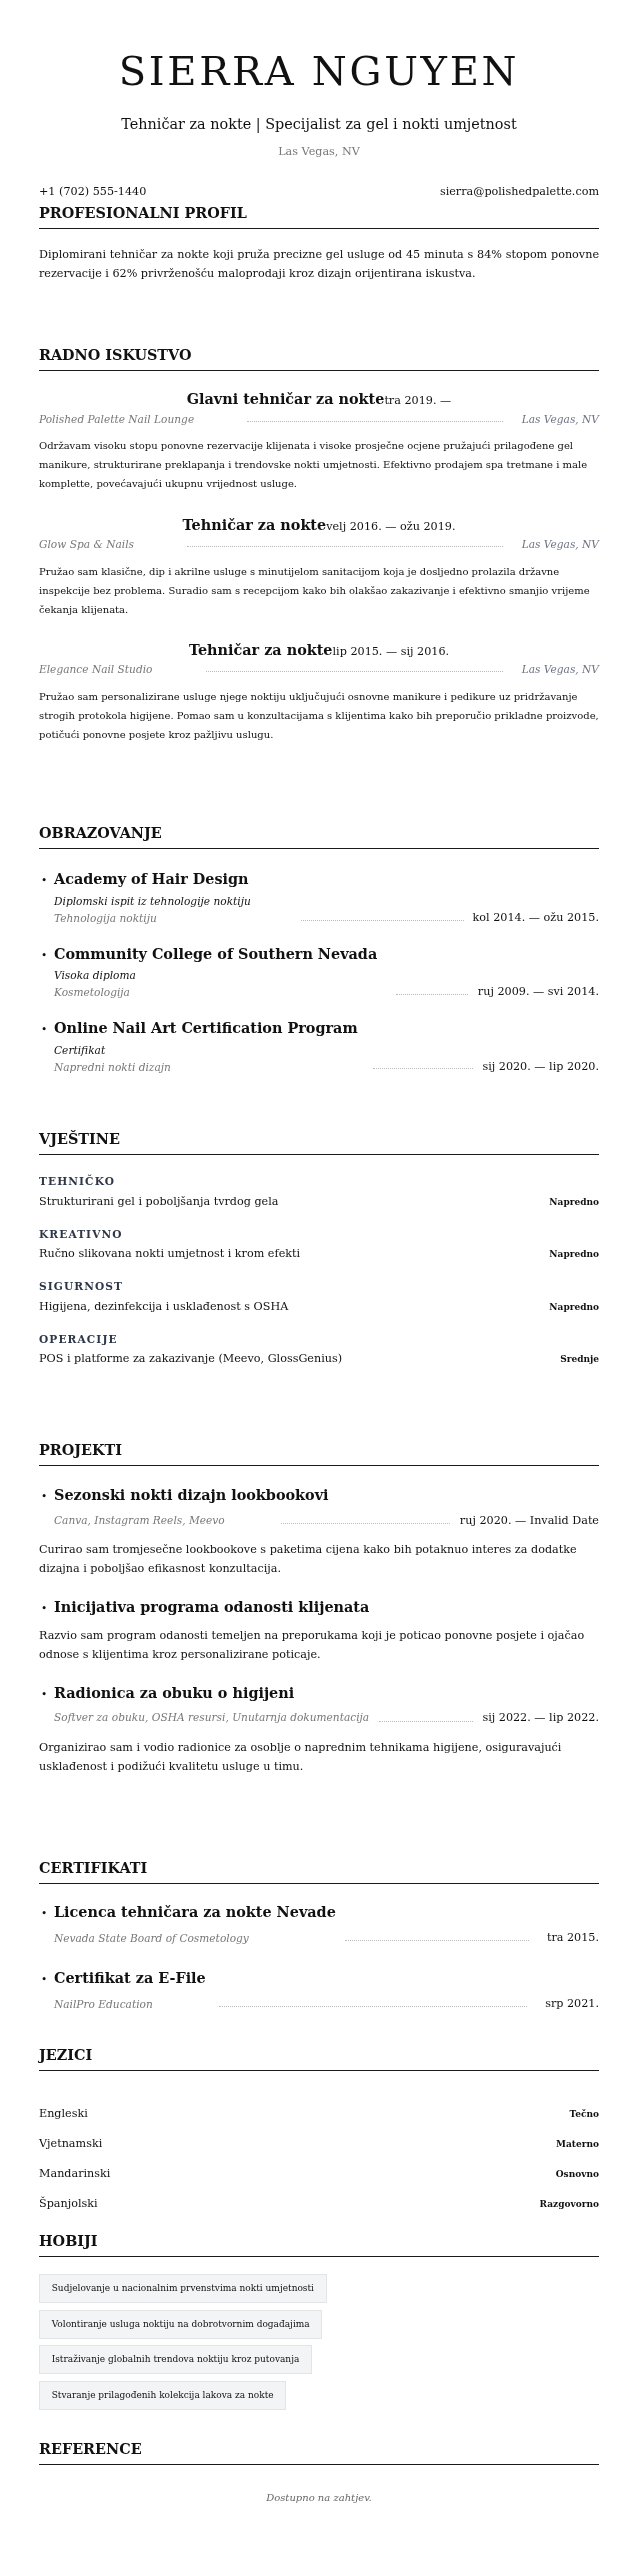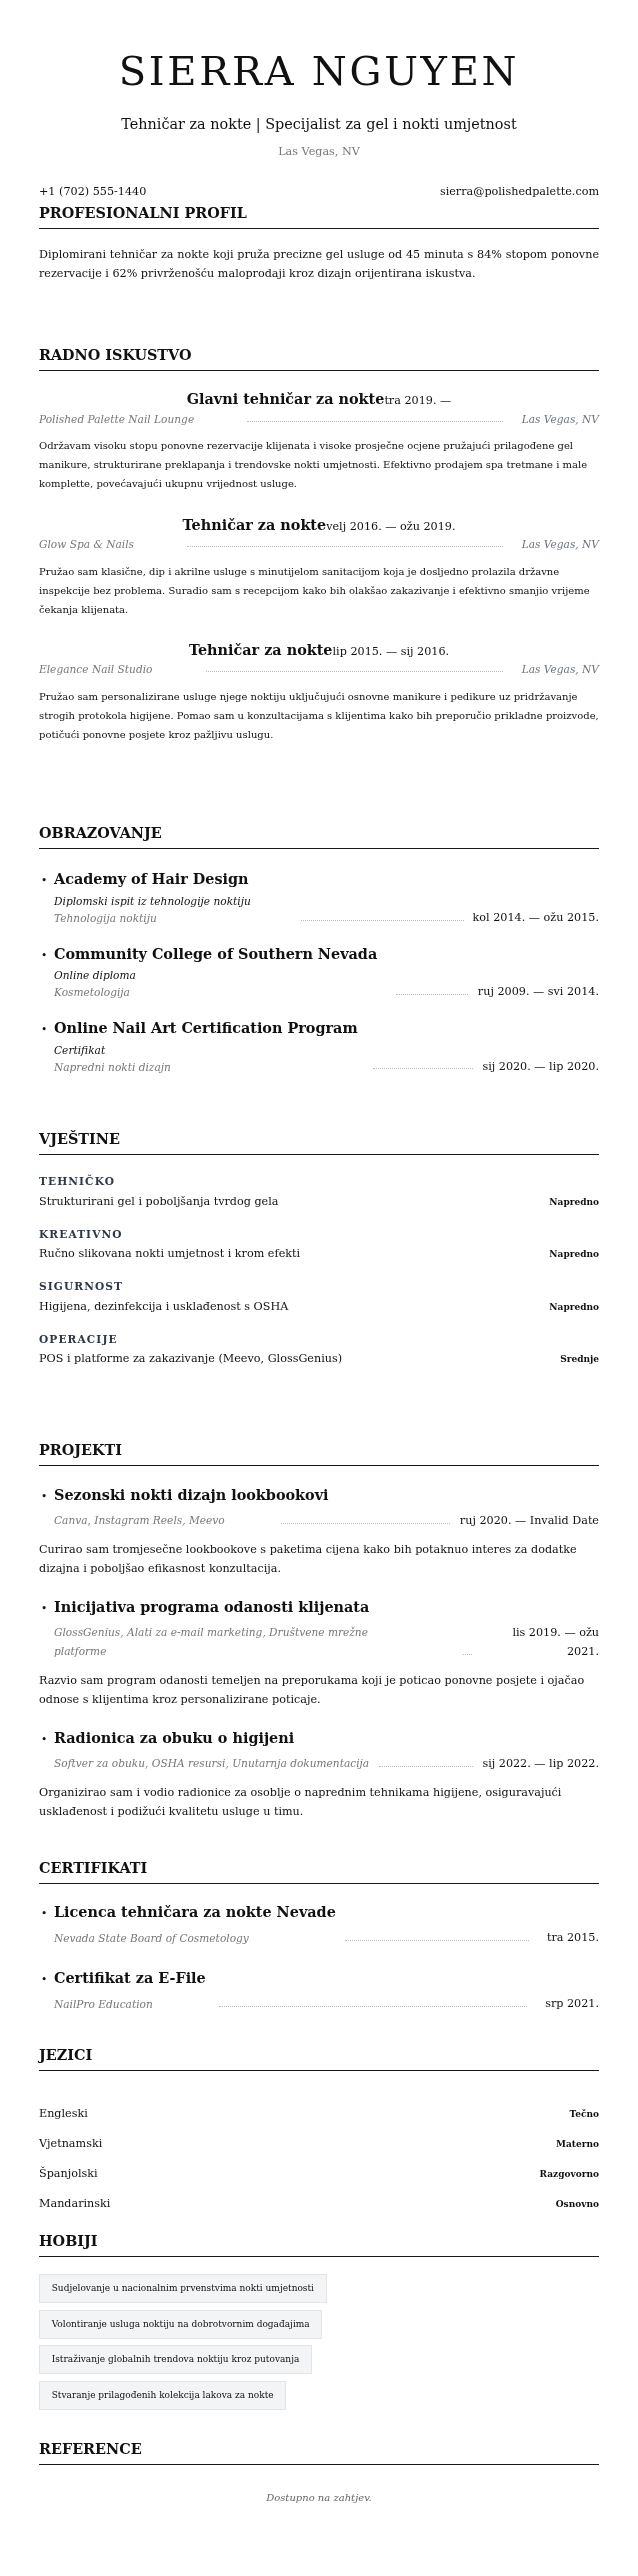--- a/index.html
+++ b/index.html
@@ -204,21 +204,21 @@
         <span class="leader" style="margin:0 8.5px 3.2px 144px"></span>
         <span class="edu-date">kol 2014. — ožu 2015.</span>
       </div>
     </div>
 
     <div class="edu">
       <div class="bullet-title">
           <span class="bullet-dot">•</span>
           <span>Community College of Southern Nevada</span>
         </div>
-      <div class="edu-degree">Online diploma</div>
+      <div class="edu-degree">Visoka diploma</div>
       <div class="edu-row">
         <span class="edu-field">Kosmetologija</span>
         <span class="leader" style="margin:0 9.6px 3.2px 266px"></span>
         <span class="edu-date">ruj 2009. — svi 2014.</span>
       </div>
     </div>
 
     <div class="edu">
       <div class="bullet-title">
           <span class="bullet-dot">•</span>
@@ -280,25 +280,20 @@
         <span class="proj-date" style="white-space:nowrap">ruj 2020. — Invalid Date</span>
       </div>
       <div class="proj-desc">Curirao sam tromjesečne lookbookove s paketima cijena kako bih potaknuo interes za dodatke dizajna i poboljšao efikasnost konzultacija.</div>
     </div>
 
     <div class="proj">
       <div class="bullet-title">
           <span class="bullet-dot">•</span>
           <span>Inicijativa programa odanosti klijenata</span>
         </div>
-      <div class="proj-row">
-        <span class="proj-tools" style="width:340px">GlossGenius, Alati za e-mail marketing, Društvene mrežne platforme</span>
-        <span class="leader" style="margin:0 37px 5.3px 69px"></span>
-        <span class="proj-date" style="width:90px">lis 2019. — ožu 2021.</span>
-      </div>
       <div class="proj-desc">Razvio sam program odanosti temeljen na preporukama koji je poticao ponovne posjete i ojačao odnose s klijentima kroz personalizirane poticaje.</div>
     </div>
 
     <div class="proj">
       <div class="bullet-title">
           <span class="bullet-dot">•</span>
           <span>Radionica za obuku o higijeni</span>
         </div>
       <div class="proj-row">
         <span class="proj-tools" style="white-space:nowrap">Softver za obuku, OSHA resursi, Unutarnja dokumentacija</span>
@@ -341,26 +336,26 @@
     <div class="section-title">JEZICI</div>
     <div class="lang-row" style="margin-top:36px">
       <span class="lang-name">Engleski</span>
       <span class="lang-level">Tečno</span>
     </div>
     <div class="lang-row">
       <span class="lang-name">Vjetnamski</span>
       <span class="lang-level">Materno</span>
     </div>
     <div class="lang-row">
+      <span class="lang-name">Mandarinski</span>
+      <span class="lang-level">Osnovno</span>
+    </div>
+    <div class="lang-row">
       <span class="lang-name">Španjolski</span>
       <span class="lang-level">Razgovorno</span>
-    </div>
-    <div class="lang-row">
-      <span class="lang-name">Mandarinski</span>
-      <span class="lang-level">Osnovno</span>
     </div>
   </div>
 
   <div class="section" style="top:2232px">
     <div class="section-title">HOBIJI</div>
     <div class="hobby-list">
       <div class="hobby-wrap"><span class="hobby">Sudjelovanje u nacionalnim prvenstvima nokti umjetnosti</span></div>
       <div class="hobby-wrap"><span class="hobby">Volontiranje usluga noktiju na dobrotvornim događajima</span></div>
       <div class="hobby-wrap"><span class="hobby">Istraživanje globalnih trendova noktiju kroz putovanja</span></div>
       <div class="hobby-wrap"><span class="hobby">Stvaranje prilagođenih kolekcija lakova za nokte</span></div>

